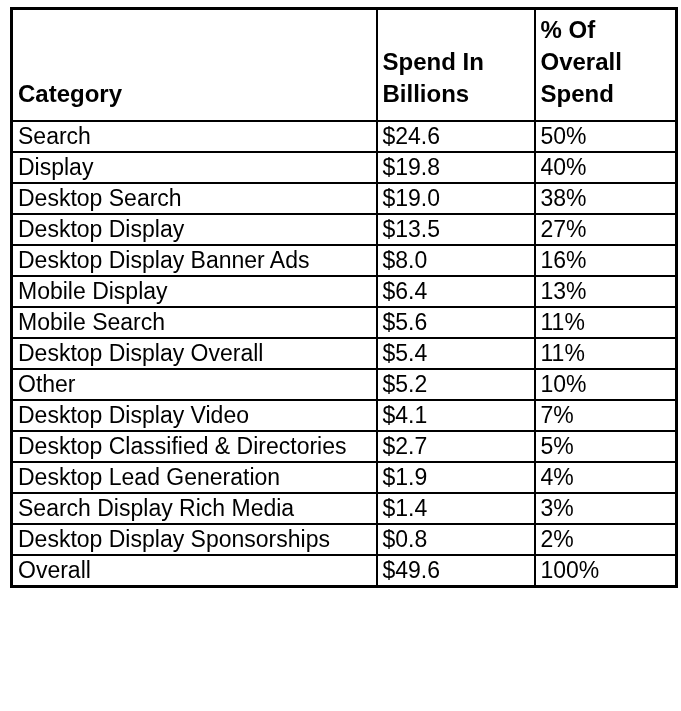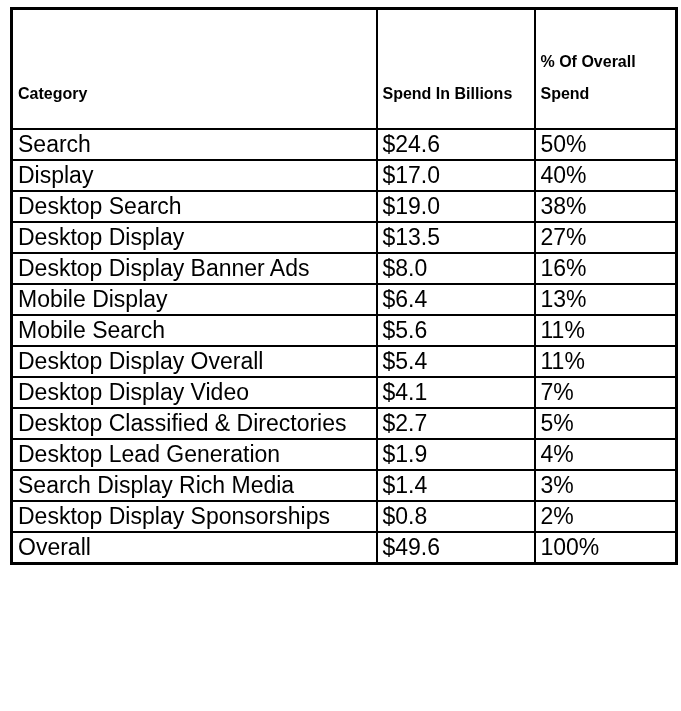--- a/index.html
+++ b/index.html
@@ -28,23 +28,23 @@
     overflow: hidden;
     white-space: normal;
   }
   .spend-table col.col-category { width: 365px; }
   .spend-table col.col-spend    { width: 158px; }
   .spend-table col.col-percent  { width: 142px; }
   .spend-table thead th {
     height: 100px;
     vertical-align: bottom;
     font-weight: 700;
-    font-size: 16px;
+    font-size: 24px;
     line-height: 32px;
-    padding-bottom: 18px;
+    padding-bottom: 10px;
   }
   .spend-table tbody td {
     height: 29px;
     vertical-align: middle;
     font-size: 23px;
     line-height: 29px;
     margin-top: 23px;
   }
 </style>
 </head>
@@ -64,21 +64,21 @@
     </tr>
   </thead>
   <tbody>
     <tr>
       <td>Search</td>
       <td>$24.6</td>
       <td>50%</td>
     </tr>
     <tr>
       <td>Display</td>
-      <td>$17.0</td>
+      <td>$19.8</td>
       <td>40%</td>
     </tr>
     <tr>
       <td>Desktop Search</td>
       <td>$19.0</td>
       <td>38%</td>
     </tr>
     <tr>
       <td>Desktop Display</td>
       <td>$13.5</td>
@@ -96,20 +96,25 @@
     </tr>
     <tr>
       <td>Mobile Search</td>
       <td>$5.6</td>
       <td>11%</td>
     </tr>
     <tr>
       <td>Desktop Display Overall</td>
       <td>$5.4</td>
       <td>11%</td>
+    </tr>
+    <tr>
+      <td>Other</td>
+      <td>$5.2</td>
+      <td>10%</td>
     </tr>
     <tr>
       <td>Desktop Display Video</td>
       <td>$4.1</td>
       <td>7%</td>
     </tr>
     <tr>
       <td>Desktop Classified &amp; Directories</td>
       <td>$2.7</td>
       <td>5%</td>

